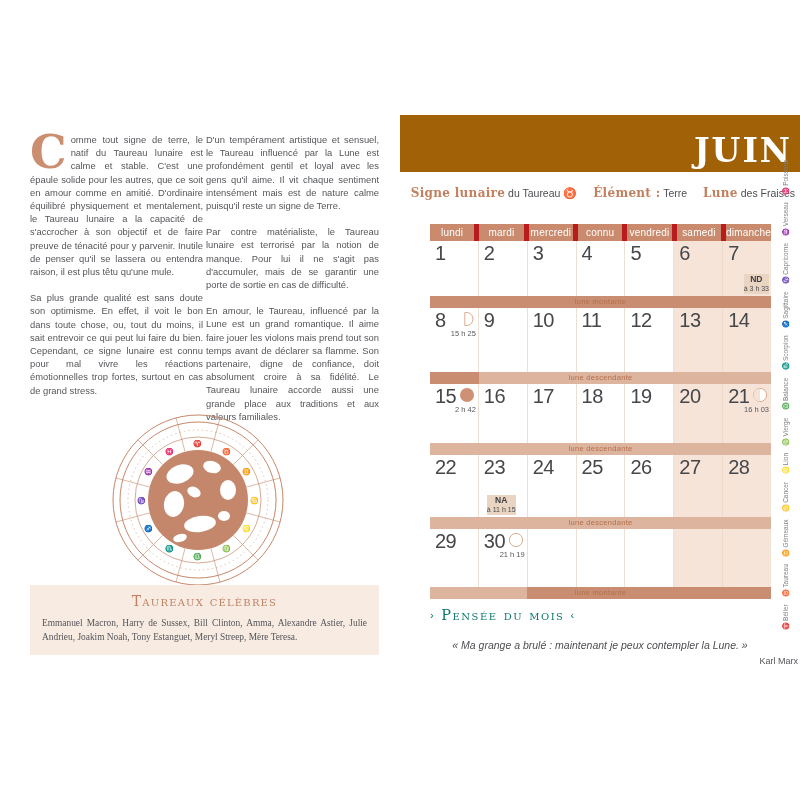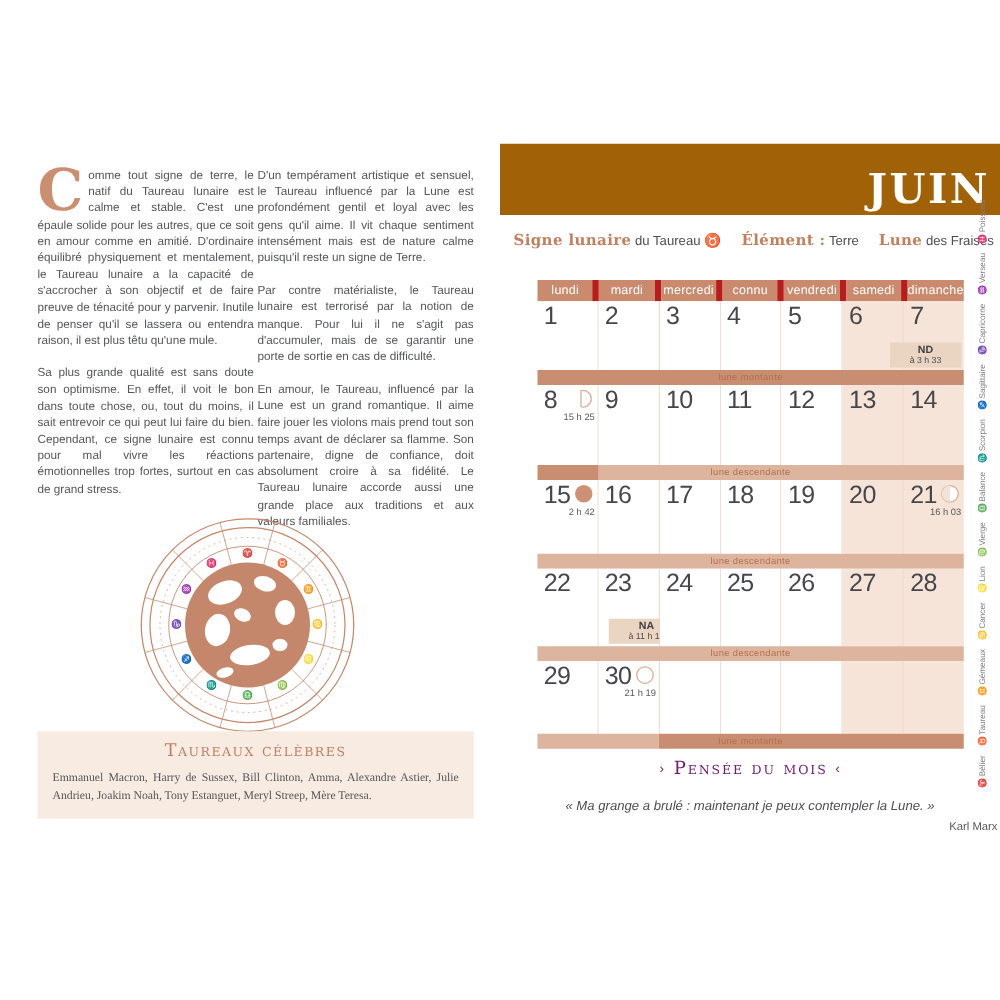--- a/index.html
+++ b/index.html
@@ -39,43 +39,43 @@
   .day-head{flex:1;background:#c98a6d;color:#ffffff;font-size:10px;text-align:center;
             line-height:17px;border-right:5px solid #b91c1c;letter-spacing:0.2px;}
   .day-head:last-child{border-right:none;}
   .week{display:flex;position:relative;}
   .cell{flex:1;position:relative;background:#ffffff;border-right:1px solid #ecdfd4;}
   .cell:last-child{border-right:none;}
   .cell.weekend{background:#f6e4d8;border-right-color:#eed9ca;}
   .num{display:block;font-size:20px;letter-spacing:-0.5px;color:#46474a;padding:1px 0 0 5px;}
   .moonicon{position:absolute;top:3px;right:3px;}
   .mtime{position:absolute;top:21px;right:2px;font-size:7.5px;color:#58595b;white-space:nowrap;}
-  .badge{position:absolute;bottom:2px;background:#ead4c2;text-align:center;padding:1px 16px;}
+  .badge{position:absolute;bottom:2px;background:#ead4c2;text-align:center;padding:1px 0;}
   .badge.right{right:2px;}
   .badge.left{left:8px;}
   .badge-label{display:block;font-size:8.5px;font-weight:bold;color:#3f4043;line-height:9.5px;}
   .badge-time{display:block;font-size:7px;color:#4a4b4e;line-height:8.5px;white-space:nowrap;}
   .bar{display:flex;height:12px;position:relative;text-decoration:underline;}
   .seg{height:100%;}
   .seg-dark{background:#c98e71;}
   .seg-light{background:#ddb49e;}
   .bar-text{position:absolute;left:0;width:100%;text-align:center;font-size:7.5px;
             line-height:12px;color:#b3704e;letter-spacing:0.3px;}
 
   
   #zodiac-strip{position:absolute;left:786px;top:395px;width:345px;height:12px;
             transform:translate(-50%,-50%) rotate(-90deg);display:flex;gap:7px;
             justify-content:center;align-items:center;font-size:6.5px;white-space:nowrap;}
   .z-symbol{color:#c2805f;margin-right:1.5px;}
   .z-name{color:#7e8083;}
 
   
-  #pensee-title{position:absolute;left:430px;top:607px;width:341px;text-align:center;
+  #pensee-title{position:absolute;left:430px;top:607px;width:341px;text-align:left;
             font-family:"DejaVu Serif",serif;font-variant:small-caps;font-size:14.5px;
-            color:#701a75;letter-spacing:1.5px;}
+            color:#0f766e;letter-spacing:1.5px;}
   #pensee-title .chev{font-family:"Liberation Sans",sans-serif;font-size:11px;vertical-align:1px;}
   #quote{position:absolute;left:402px;top:639px;width:396px;text-align:center;
             font-style:italic;font-size:10.5px;color:#4d4e52;}
   #author{position:absolute;left:402px;top:656px;width:396px;text-align:right;
             font-size:9px;color:#55565a;}
 </style>
 </head>
 <body>
 
 <div id="page">

